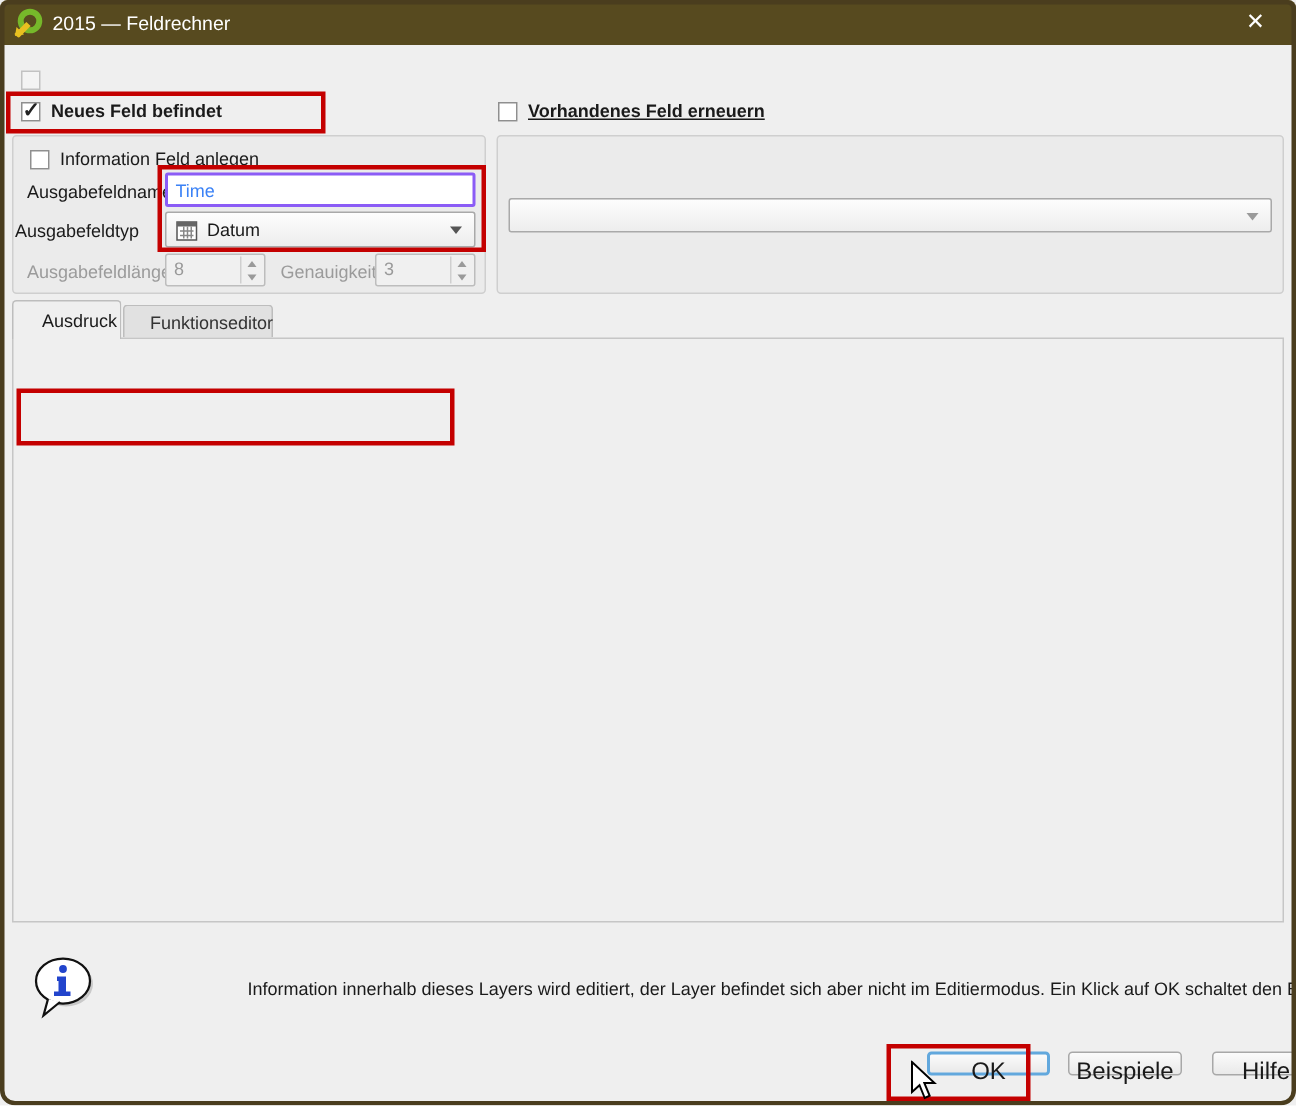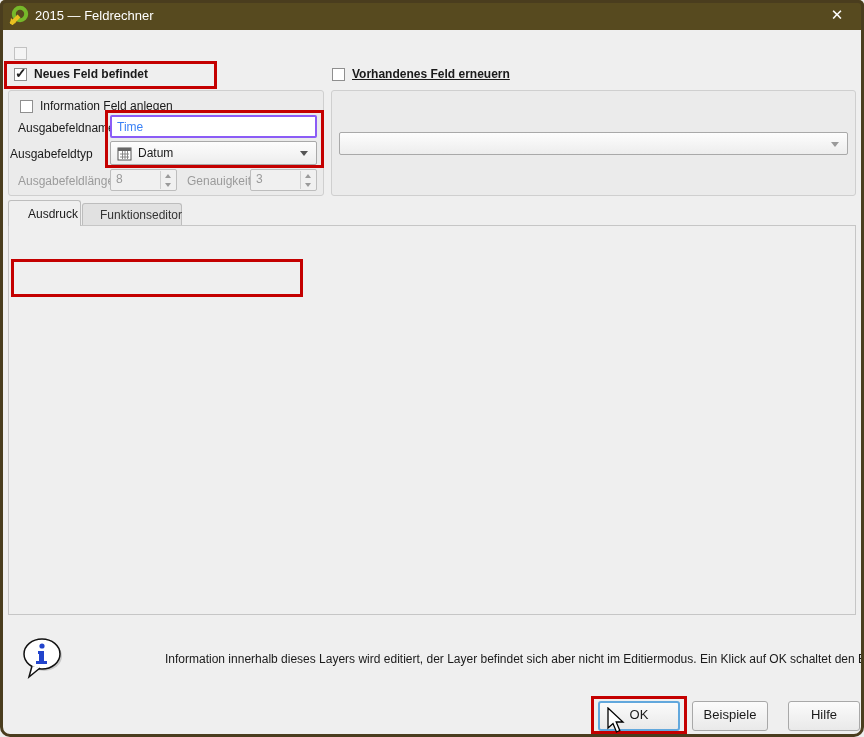--- a/index.html
+++ b/index.html
@@ -86,22 +86,22 @@
   .exitem{display:flex;margin-bottom:2px;}
   .exitem .bu{flex:0 0 12px;text-align:right;padding-right:3px;font-size:10px;}
   .exitem .extext{flex:1;word-break:break-word;}
 
   .splitter{position:absolute;width:4px;background:transparent;border-left:1px dotted #bbb;}
 
   .annotation{position:absolute;border:3px solid #c40000;z-index:60;pointer-events:none;}
   .cursor-icon{position:absolute;z-index:70;pointer-events:none;}
 
   .infotext{position:absolute;font-size:12px;white-space:nowrap;}
-  .dlgbtn{position:absolute;height:30px;background:linear-gradient(#fbfbfb,#e9e9e9);
-    border:1px solid #a8a8a8;border-radius:3px;text-align:center;line-height:25px;font-size:13px;}
+  .dlgbtn{position:absolute;height:16px;background:linear-gradient(#fbfbfb,#e9e9e9);
+    border:1px solid #a8a8a8;border-radius:3px;text-align:center;line-height:25px;font-size:16px;margin-left:20px;}
   .dlgbtn.default{border:2px solid #62a8dd;line-height:23px;}
 </style>
 </head>
 <body>
 
 <div class="dialog">
   <div class="frame"></div>
 
   <div class="titlebar">
     <svg class="app-icon" viewBox="0 0 20 20">

